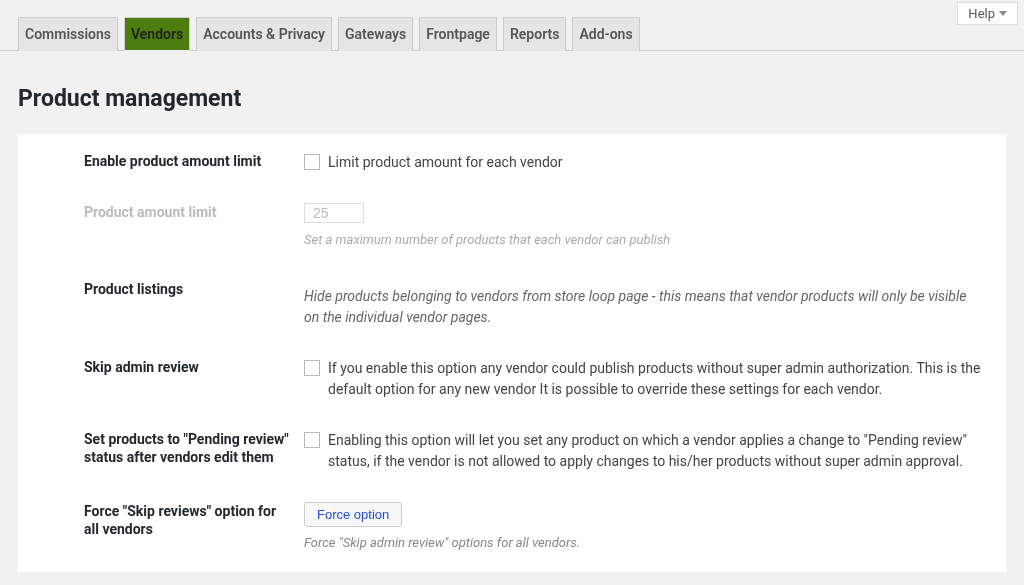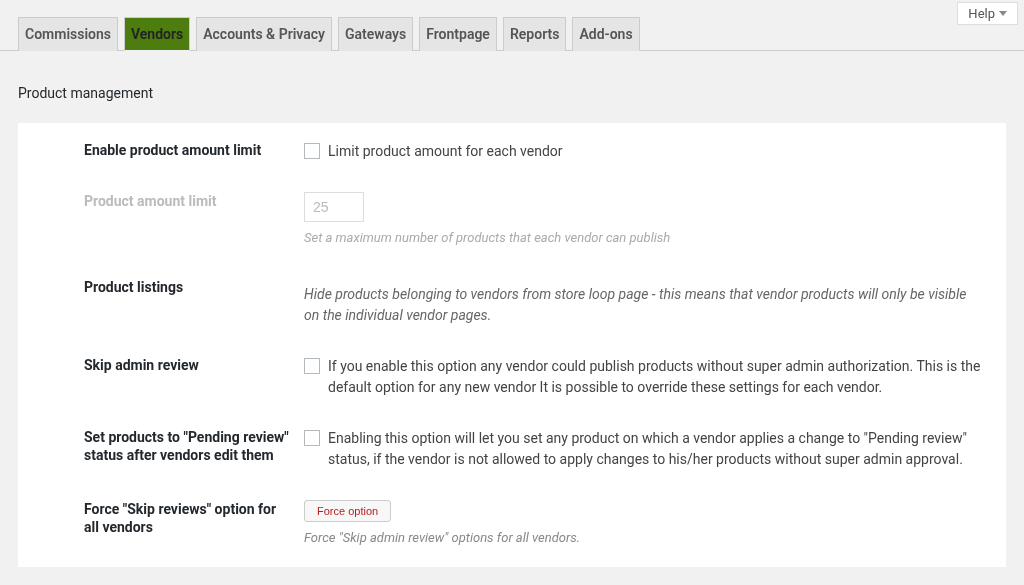--- a/index.html
+++ b/index.html
@@ -57,22 +57,22 @@
       cursor: pointer;
       position: relative;
       top: 1px;
     }
     .nav-tab.active {
       background: #4d7c0f;
       border-bottom: 1px solid #f1f1f1;
       color: #222;
     }
     .section-title {
-      font-size: 14px;
-      font-weight: 400;
+      font-size: 23px;
+      font-weight: 700;
       color: #23282d;
       padding: 34px 33px 22px 18px;
     }
     .panel {
       background: #fff;
       margin: 0 18px 0 18px;
       padding: 0 0 20px 0;
     }
     .form-row {
       display: flex;
@@ -125,33 +125,33 @@
       font-size: 14px;
       margin-top: 6px;
       line-height: 1.5;
     }
     .desc.muted {
       color: #aaa;
       font-size: 13px;
     }
     .num-input {
       width: 60px;
-      height: 30px;
+      height: 20px;
       border: 1px solid #ddd;
       padding: 0 8px;
       font-size: 14px;
       color: #bbb;
       background: #fff;
     }
     .button {
       background: #f7f7f7;
       border: 1px solid #ccc;
       padding: 4px 12px;
-      font-size: 11px;
-      color: #b91c1c;
+      font-size: 13px;
+      color: #1d4ed8;
       cursor: pointer;
       border-radius: 3px;
     }
   </style>
 </head>
 <body>
 
 <div class="wrap">
 
   <div class="help-button">

